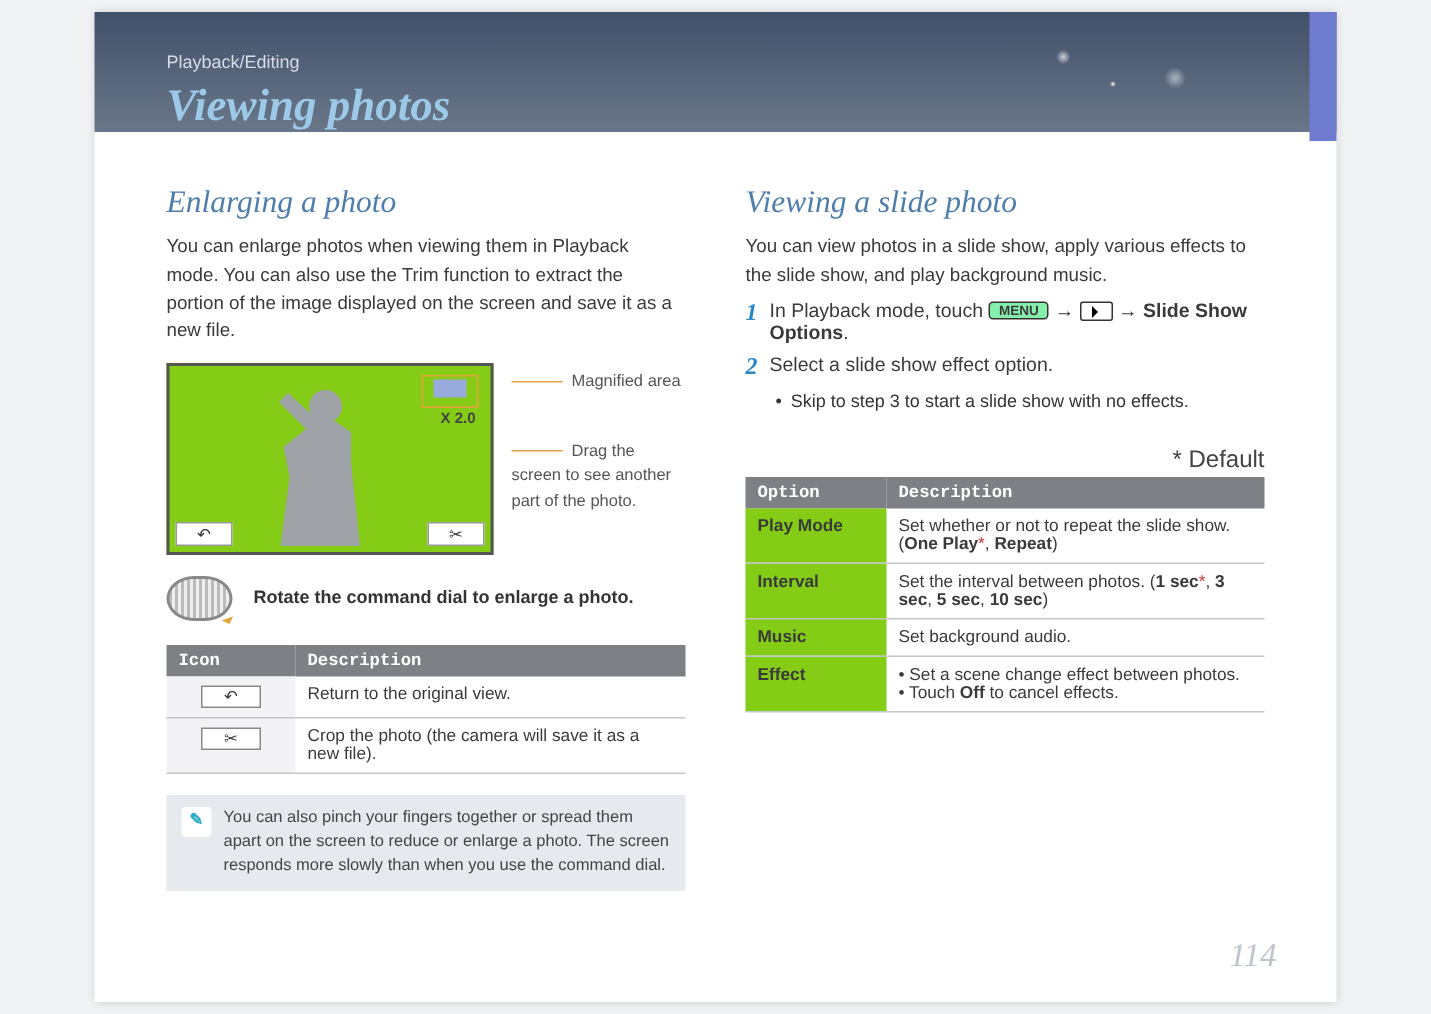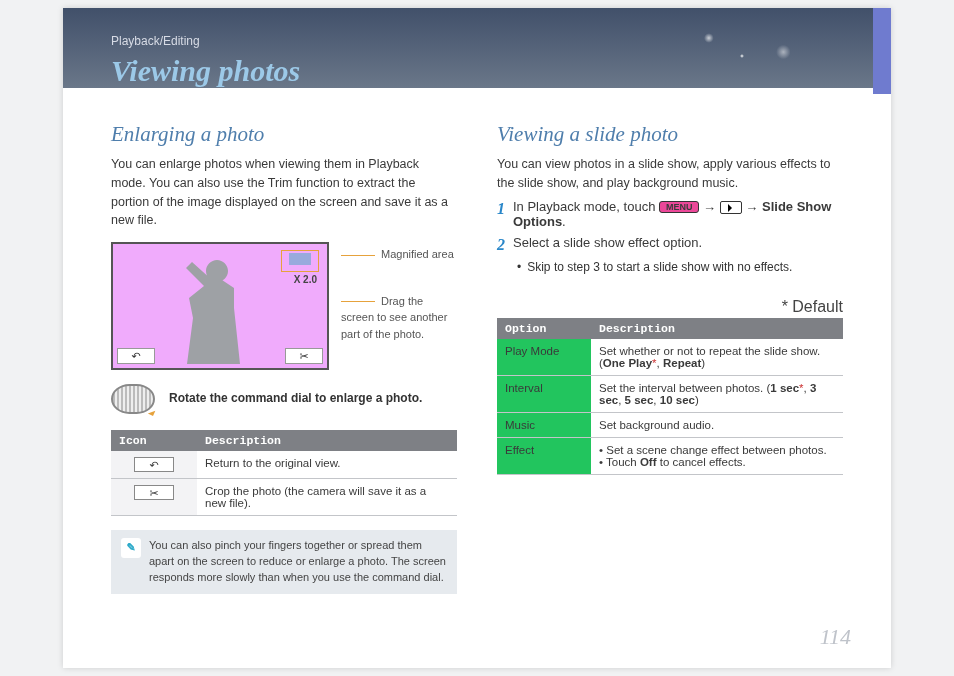--- a/index.html
+++ b/index.html
@@ -70,21 +70,21 @@
   }
   p.body, .body-text {
     font-size: 12.5px;
     line-height: 1.5;
     color: #3a3a3a;
   }
   
   .figure-row { display:flex; gap:12px; margin: 12px 0 14px; }
   .photo-frame {
     width: 218px; height: 128px;
-    border: 2px solid #555; background:#f0abfc;
+    border: 2px solid #555; background:#84cc16;
     position: relative;
   }
   .silhouette {
     position:absolute; left:64px; top:10px; width:80px; height:110px;
   }
   .mag-box {
     position: absolute; right:8px; top:6px;
     width: 38px; height:22px; border:1px solid #e6a23c;
   }
   .mag-inner {
@@ -115,41 +115,41 @@
     position:absolute; right:-2px; bottom:-6px;
     border:4px solid transparent; border-top-color:#e6a23c; transform:rotate(-20deg);
   }
   .dial-text { font-size:12px; font-weight:bold; line-height:1.4; flex:1; padding-top:6px; }
 
   
   table { width:100%; border-collapse:collapse; font-size:11.5px; }
   th { background:#7e8085; color:#fff; text-align:left; font-weight:600; padding:4px 8px;font-family:Liberation Mono, monospace; }
   td { border-bottom:1px solid #c3c5c9; padding:6px 8px; vertical-align:top; color:#3a3a3a; }
   td.icon-cell { text-align:center; background:#f3f3f5; width:86px; }
-  td.label-cell { background:#22c55e; font-weight:normal; width:94px; }
+  td.label-cell { background:#84cc16; font-weight:bold; width:94px; }
   .star { color:#c33; }
   .default-note { text-align:right; font-size:16px; color:#444; margin-bottom:2px;margin-top:24px; }
 
   
   .note {
     margin-top:14px; background:#e6eaee; display:flex; gap:8px;
     padding:8px 10px; font-size:11px; line-height:1.45; color:#444;
   }
   .note-icon {
     width:20px; height:20px; background:#fff; border-radius:3px;
     display:flex; align-items:center; justify-content:center;
     color:#2aa9c9; font-weight:bold; flex:0 0 20px;
   }
 
   
   .step { display:flex; gap:8px; font-size:13px; color:#3a3a3a; margin:6px 0; align-items:flex-start; }
   .step-num { color:#2a87c9; font-family:Georgia,serif; font-style:italic; font-size:16px; font-weight:bold; line-height:1.2; }
   .menu-pill {
     display:inline-block; padding:0 6px; font-size:9px; font-weight:bold;
-    border:1px solid #333; border-radius:3px; background:#ec4899; vertical-align:middle;
+    border:1px solid #333; border-radius:3px; background:#86efac; vertical-align:middle;
   }
   .play-pill {
     display:inline-block; width:22px; height:13px; border:1px solid #333; border-radius:2px;
     vertical-align:middle; position:relative; background:#fff;
   }
   .play-pill:before {
     content:""; position:absolute; left:7px; top:2px;
     border:4px solid transparent; border-left-color:#000;
   }
   .sub-bullet { display:flex; gap:6px; font-size:12px; margin:4px 0 10px 20px; }

